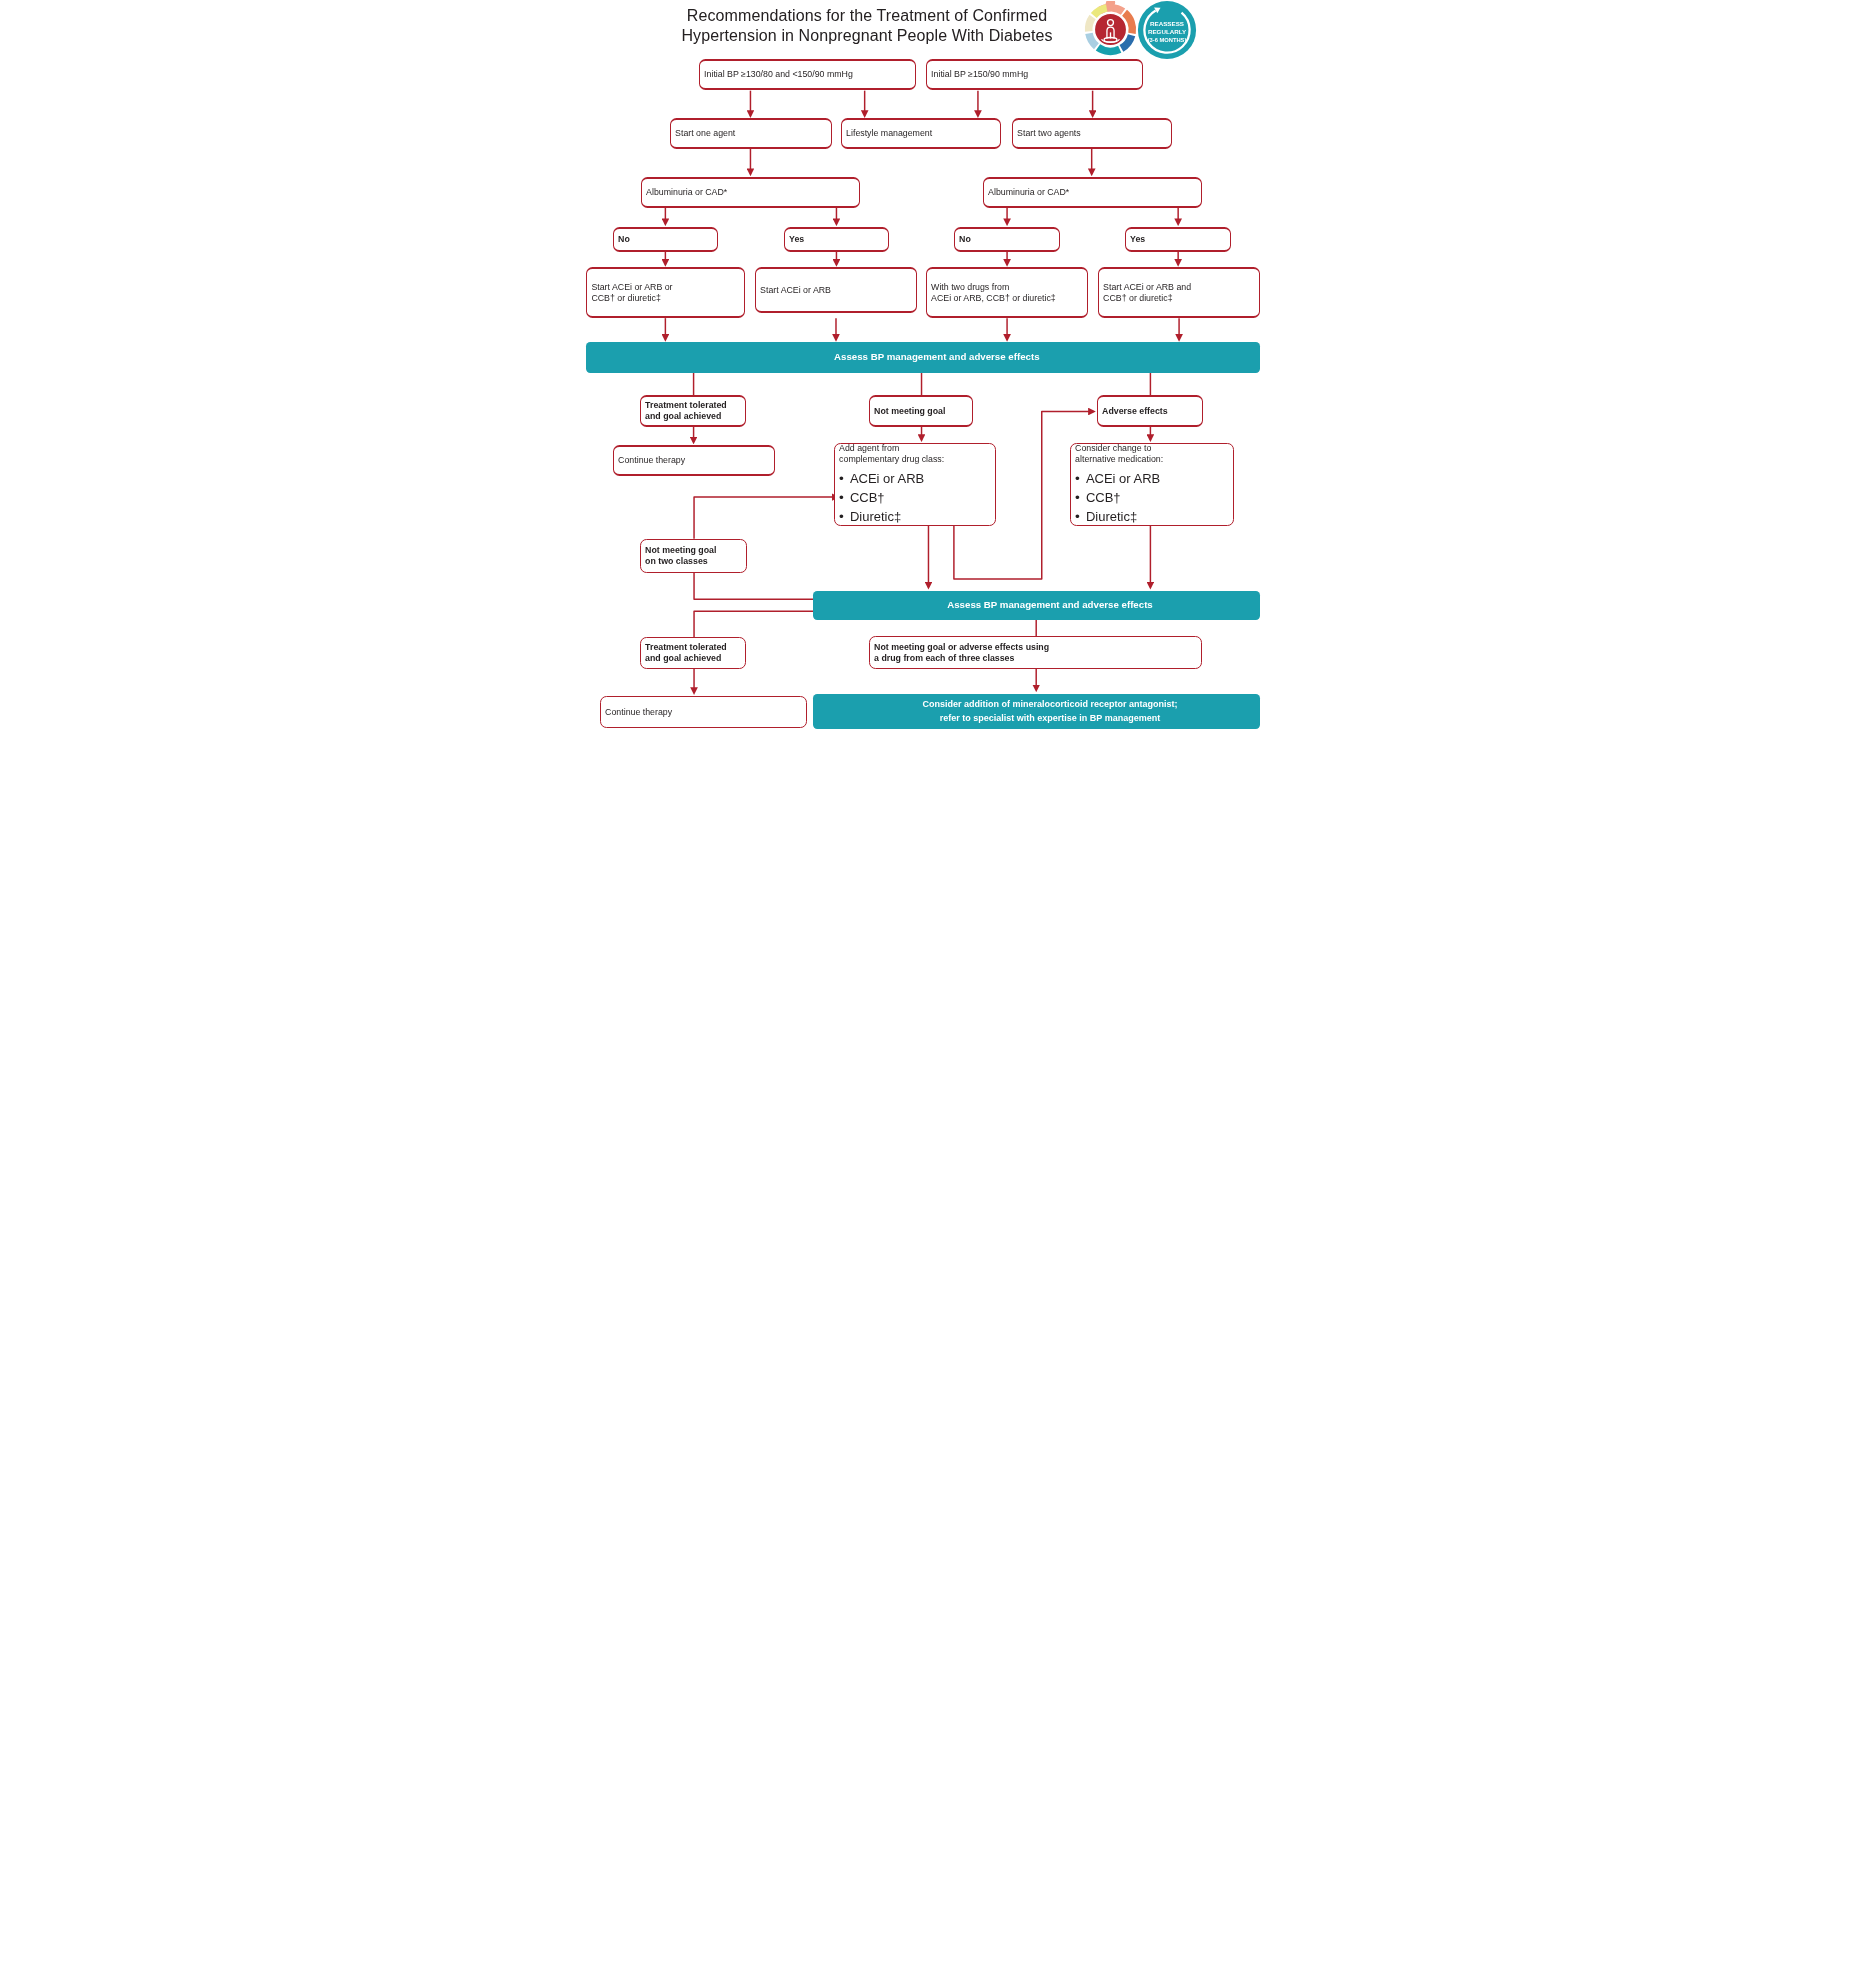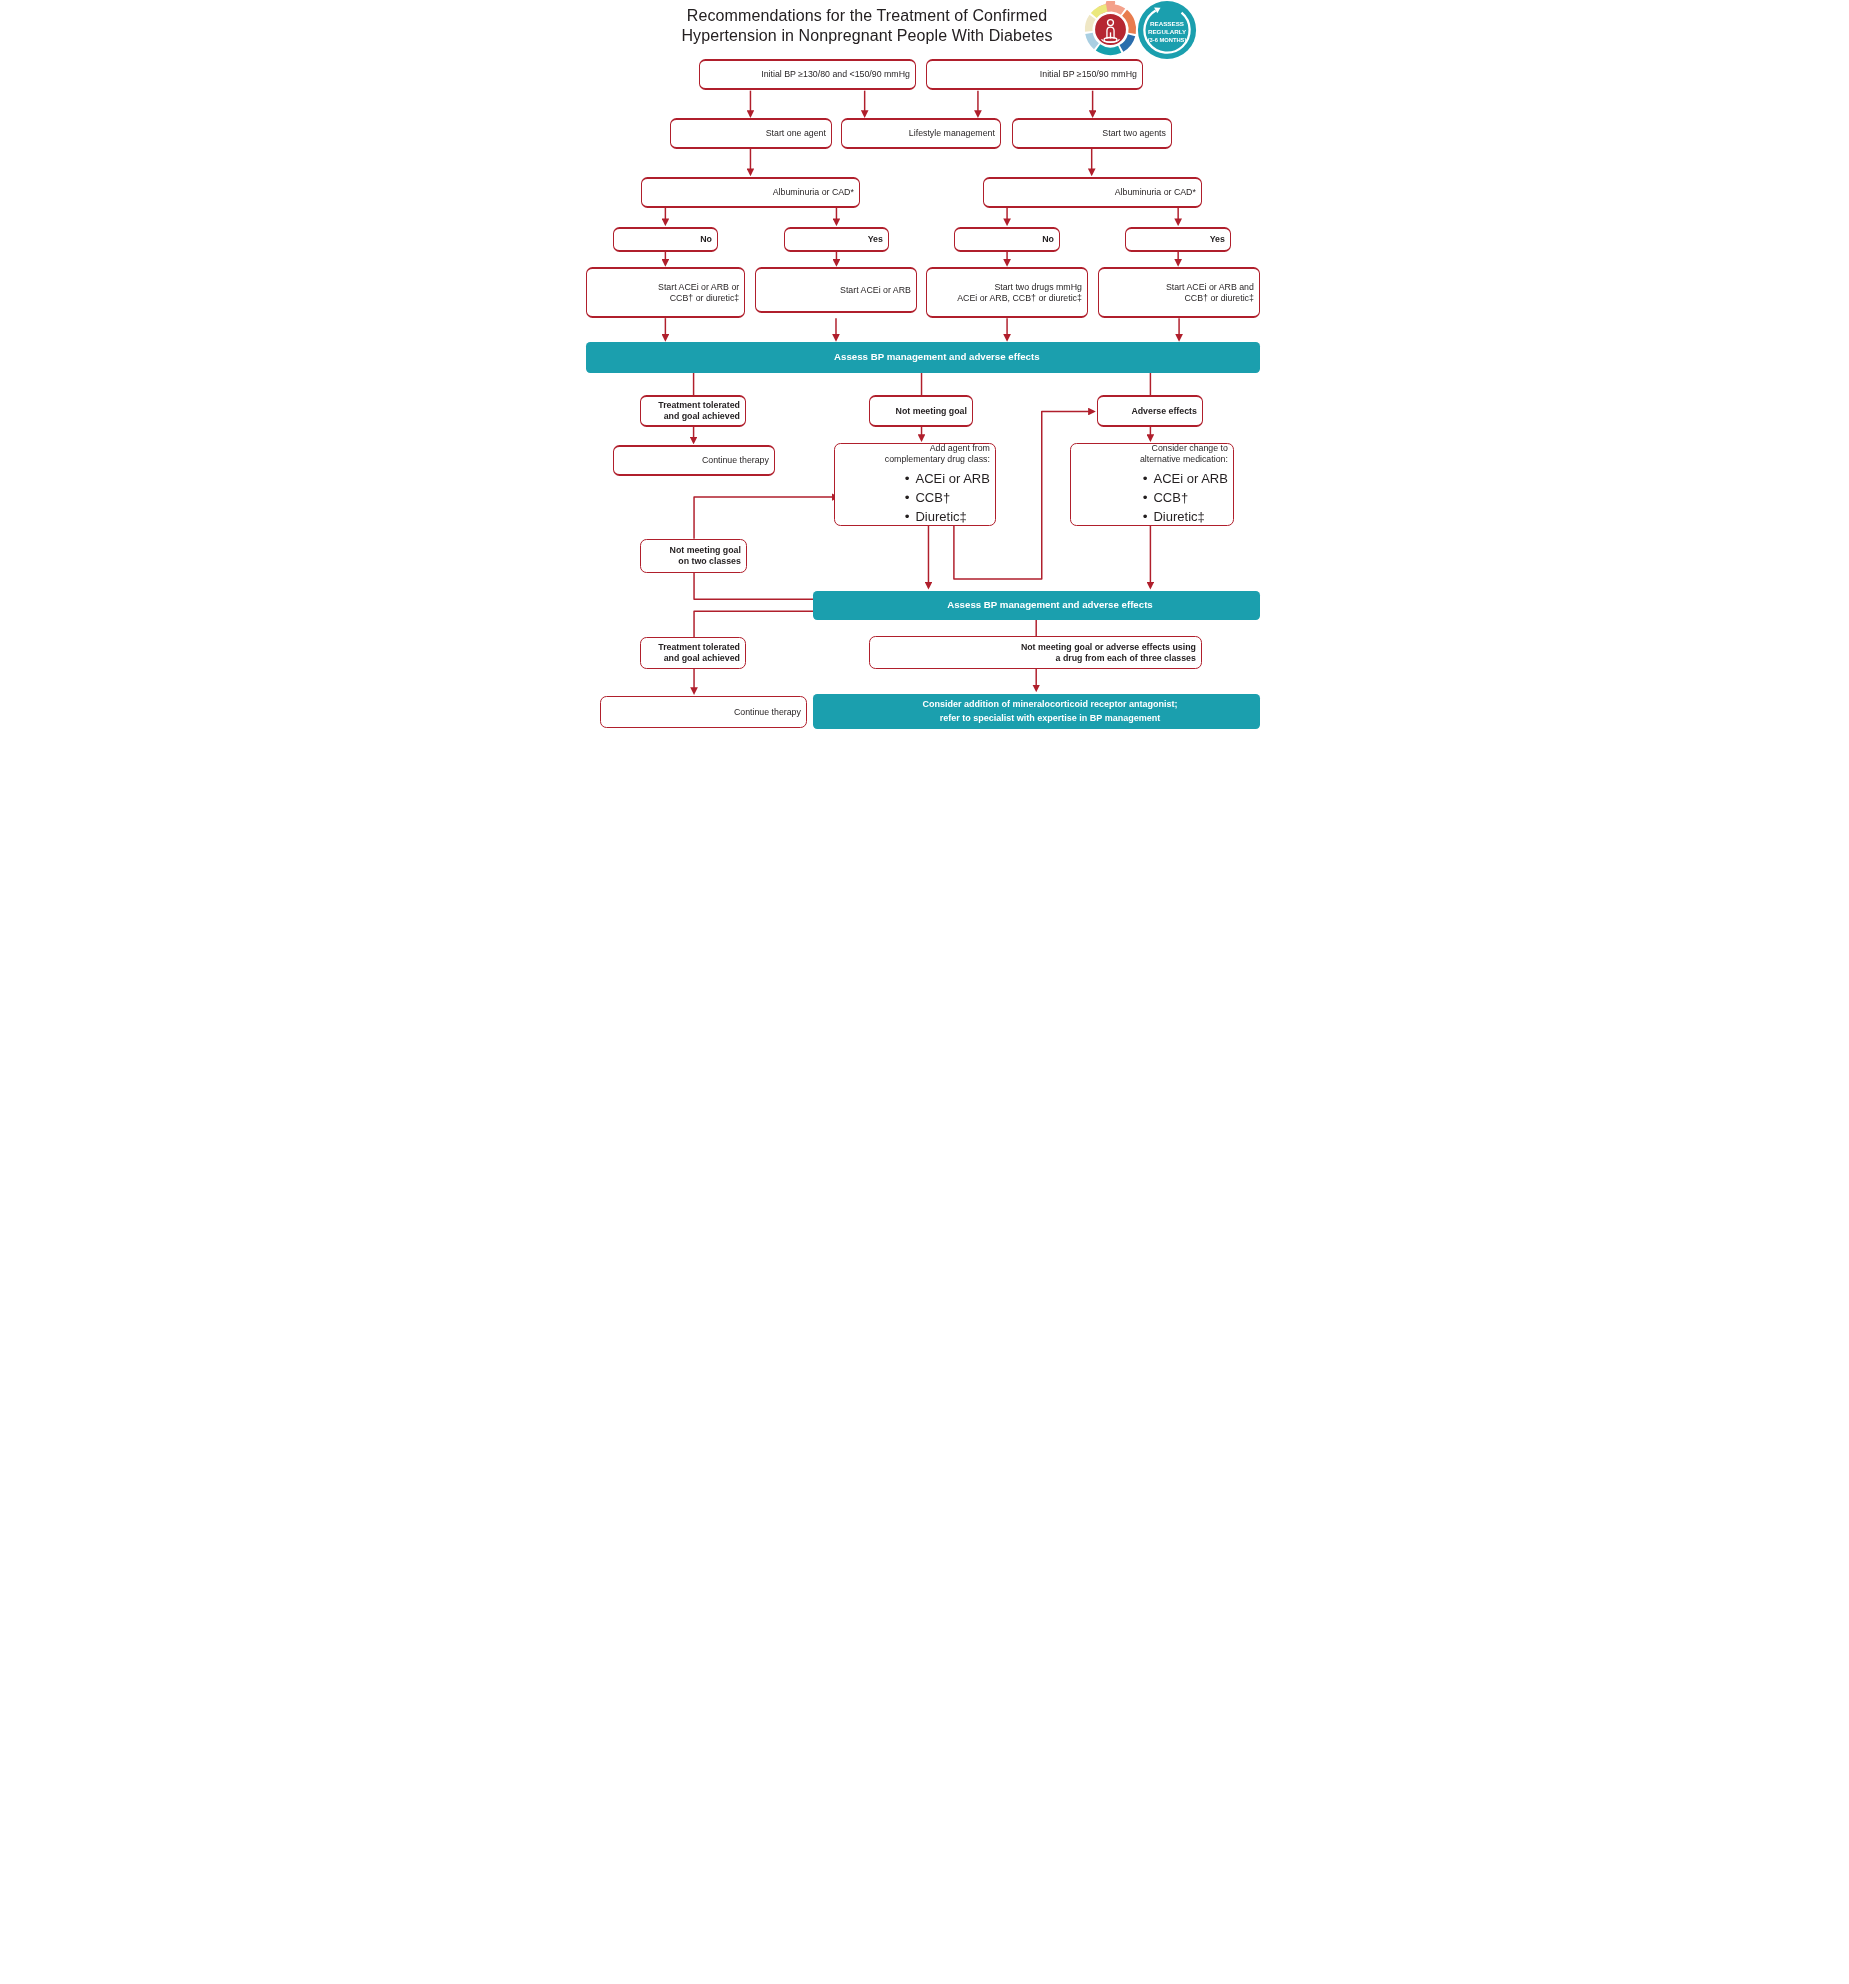--- a/index.html
+++ b/index.html
@@ -7,21 +7,21 @@
     --teal:#1b9fae;
     --ink:#231f20;
   }
   html,body{margin:0;padding:0;background:#ffffff;}
   body{font-family:"Liberation Sans", sans-serif;color:var(--ink);}
   .canvas{position:relative;width:682px;height:732px;margin:0 auto;background:#fff;overflow:hidden;}
   .page-title{position:absolute;left:28px;top:5.5px;width:511px;text-align:center;
     font-size:16px;font-weight:400;line-height:1.3;color:#242021;letter-spacing:0.1px;}
   .connectors{position:absolute;left:0;top:0;width:682px;height:732px;z-index:1;}
   .box{position:absolute;background:#fff;border:1.4px solid var(--red);border-radius:6.5px;
-    display:flex;flex-direction:column;align-items:flex-end;justify-content:center;
+    display:flex;flex-direction:column;align-items:flex-start;justify-content:center;
     text-align:center;font-size:8.8px;line-height:1.25;color:var(--ink);z-index:2;box-sizing:border-box;padding:1.8px 4.6px;}
   .box.hvy{border-width:2.3px 1.4px;}
   .box.even{border-width:1.6px;}
   .box.bold{font-weight:700;}
   .bar{position:absolute;background:var(--teal);border-radius:4.2px;display:flex;flex-direction:column;
     align-items:center;justify-content:center;text-align:center;color:#fff;font-weight:700;
     font-size:9.7px;line-height:1.45;z-index:2;box-sizing:border-box;padding-left:28px;}
   .bar.small{font-size:9px;}
   ul.bullets{list-style:none;margin:4.2px 0 0;padding:0;text-align:left;font-size:13px;}
   ul.bullets li{margin:1.4px 0;}
@@ -149,21 +149,21 @@
   </div>
 
   <div class="box hvy" style="left:2.3px;top:267px;width:159px;height:51px">
     <span>Start ACEi or ARB or</span>
     <span>CCB† or diuretic‡</span>
   </div>
   <div class="box hvy" style="left:171px;top:267px;width:162px;height:46px">
     <span>Start ACEi or ARB</span>
   </div>
   <div class="box hvy" style="left:342px;top:267px;width:162px;height:51px">
-    <span>Start two drugs mmHg</span>
+    <span>With two drugs from</span>
     <span>ACEi or ARB, CCB† or diuretic‡</span>
   </div>
   <div class="box hvy" style="left:514px;top:267px;width:162px;height:51px">
     <span>Start ACEi or ARB and</span>
     <span>CCB† or diuretic‡</span>
   </div>
 
   <div class="bar" style="left:2.3px;top:342px;width:674px;height:31px">
     <span>Assess BP management and adverse effects</span>
   </div>

